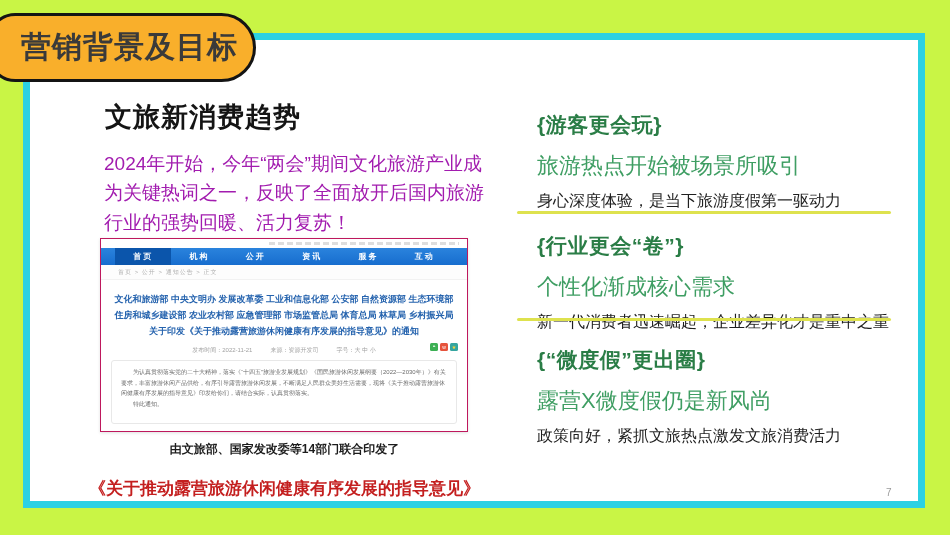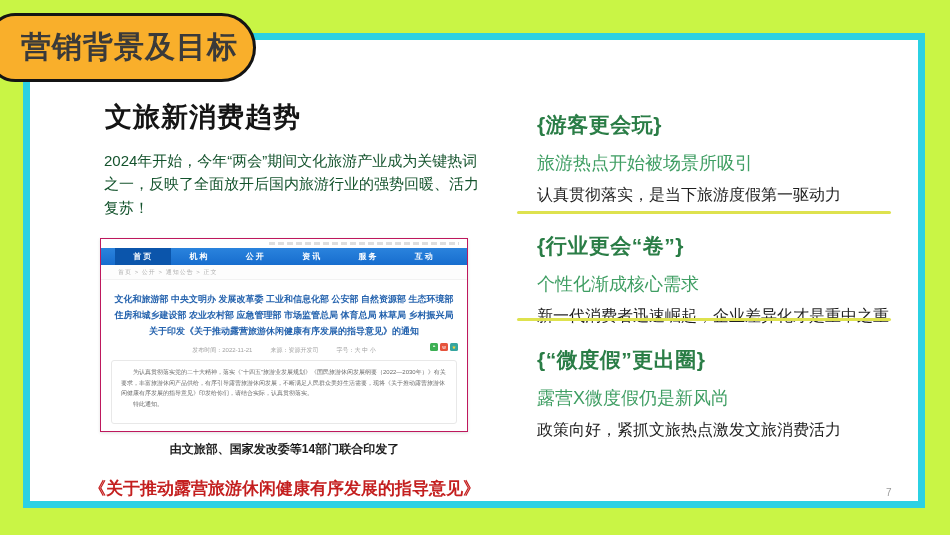--- a/index.html
+++ b/index.html
@@ -32,21 +32,21 @@
     letter-spacing:1px;
   }
   
   .l-title {
     position:absolute; left:105px; top:99px;
     font-size:27px; font-weight:800; color:#141414; letter-spacing:1px;
     z-index:5;
   }
   .l-intro {
     position:absolute; left:104px; top:149px; width:384px;
-    font-size:15px; color:#14532d; line-height:1.55;
+    font-size:19px; color:#a21caf; line-height:1.55;
     z-index:5;
   }
   
   .shot {
     position:absolute; left:100px; top:238px;
     width:368px; height:194px;
     background:#ffffff;
     border:1px solid #be185d;
     box-shadow:0 1px 3px rgba(0,0,0,.12);
     overflow:hidden; z-index:5;
@@ -100,21 +100,21 @@
     font-size:6px; color:#6b6b6b; line-height:1.75;
   }
   .shot-body p { text-indent:12px; }
   
   .caption { position:absolute; left:62px; top:441px; width:445px; text-align:center; z-index:5; }
   .caption .c1 { font-size:12px; color:#1c1c1c; font-weight:600; }
   .caption .c2 { font-size:17px; color:#c41f1f; font-weight:700; margin-top:19px; }
   
   .r-sec { position:absolute; left:537px; width:382px; z-index:5; }
   .r-sec .head { font-size:21px; font-weight:800; color:#2a7d46; letter-spacing:.5px; }
-  .r-sec .sub  { font-size:18px; color:#3f9e63; margin-top:12px; }
+  .r-sec .sub  { font-size:22px; color:#3f9e63; margin-top:12px; }
   .r-sec .body { font-size:16px; color:#1f1f1f; margin-top:10px; }
   .sec1 { top:111px; }
   .sec2 { top:232px; }
   .sec3 { top:346px; }
   .divider {
     position:absolute; left:517px; width:374px; height:3px;
     background:#dee24e; border-radius:2px; z-index:5;
   }
   .div1 { top:211px; }
   .div2 { top:318px; }
@@ -167,21 +167,21 @@
 </div>
 
 <div class="caption">
   <div class="c1">由文旅部、国家发改委等14部门联合印发了</div>
   <div class="c2">《关于推动露营旅游休闲健康有序发展的指导意见》</div>
 </div>
 
 <div class="r-sec sec1">
   <div class="head">{游客更会玩}</div>
   <div class="sub">旅游热点开始被场景所吸引</div>
-  <div class="body">认真贯彻落实，是当下旅游度假第一驱动力</div>
+  <div class="body">身心深度体验，是当下旅游度假第一驱动力</div>
 </div>
 
 <div class="divider div1"></div>
 
 <div class="r-sec sec2">
   <div class="head">{行业更会“卷”}</div>
   <div class="sub">个性化渐成核心需求</div>
   <div class="body">新一代消费者迅速崛起，企业差异化才是重中之重</div>
 </div>
 

